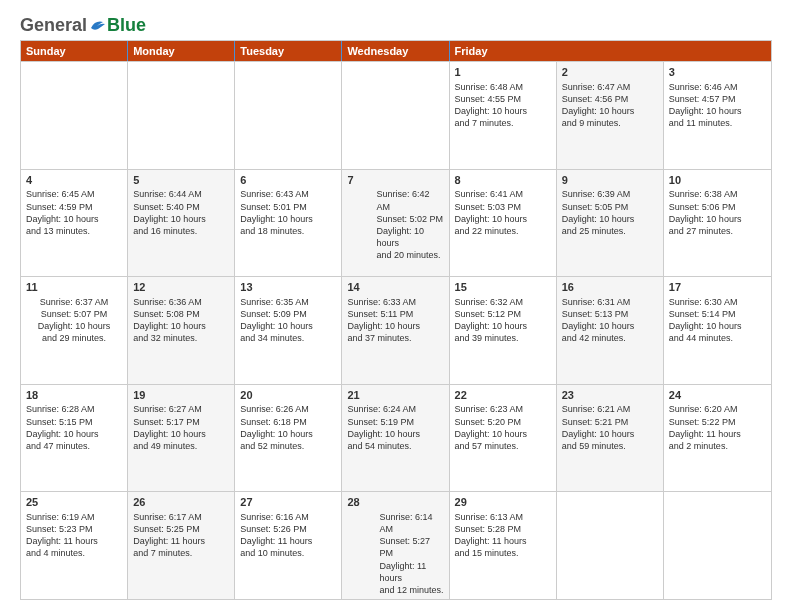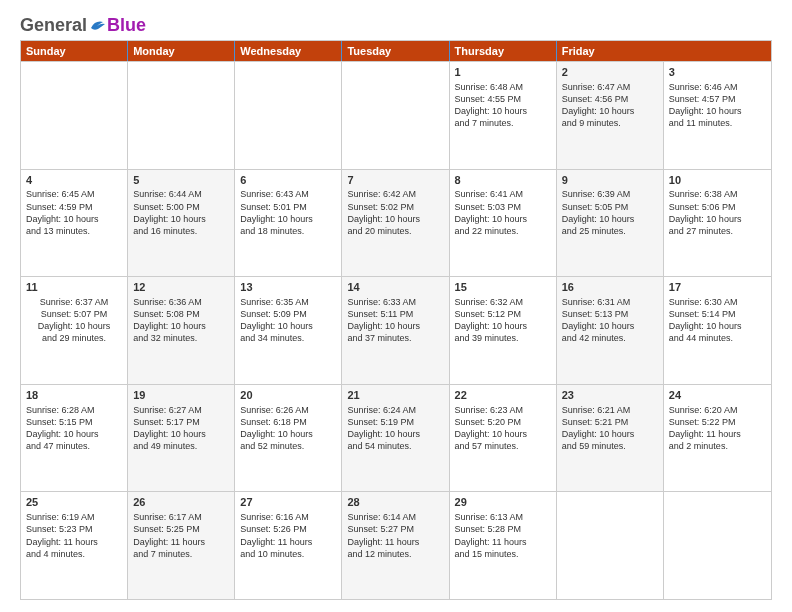--- a/index.html
+++ b/index.html
@@ -30,21 +30,21 @@
     }
     .logo-text {
       display: flex;
       align-items: center;
       font-size: 18px;
       font-weight: bold;
       color: #333;
       line-height: 1;
     }
     .logo-general { color: #555; }
-    .logo-blue { color: #a21caf; }
+    .logo-blue { color: #15803d; }
     .logo-bird {
       width: 18px;
       height: 14px;
       margin-left: 2px;
     }
     .title-block {
       text-align: right;
     }
     .main-title {
       font-size: 32px;
@@ -127,23 +127,22 @@
     <div class="title-block">
       <div class="main-title"></div>
       <div class="subtitle"></div>
     </div>
   </div>
 
   <div class="calendar">
     <div class="cal-header-row">
     <div class="cal-header-cell">Sunday</div>
         <div class="cal-header-cell">Monday</div>
+        <div class="cal-header-cell">Tuesday</div>
         <div class="cal-header-cell">Wednesday</div>
-        <div class="cal-header-cell">Tuesday</div>
-        <div class="cal-header-cell">Thursday</div>
         <div class="cal-header-cell">Friday</div>
       </div>
     <div class="cal-body">
     <div class="cal-row">
           <div class="cal-cell empty"></div>
           <div class="cal-cell empty"></div>
           <div class="cal-cell empty"></div>
           <div class="cal-cell empty"></div>
           <div class="cal-cell">
             <span class="day-num">1</span>
@@ -171,34 +170,34 @@
           <div class="cal-cell">
             <span class="day-num">4</span>
             <div class="day-info" style="white-space: pre-line;">Sunrise: 6:45 AM
 Sunset: 4:59 PM
 Daylight: 10 hours
 and 13 minutes.</div>
           </div>
           <div class="cal-cell shaded">
             <span class="day-num">5</span>
             <div class="day-info" style="white-space: pre-line;">Sunrise: 6:44 AM
-Sunset: 5:00 PM
+Sunset: 5:40 PM
 Daylight: 10 hours
 and 16 minutes.</div>
           </div>
           <div class="cal-cell">
             <span class="day-num">6</span>
             <div class="day-info" style="white-space: pre-line;">Sunrise: 6:43 AM
 Sunset: 5:01 PM
 Daylight: 10 hours
 and 18 minutes.</div>
           </div>
           <div class="cal-cell shaded">
             <span class="day-num">7</span>
-            <div class="day-info" style="white-space: pre-line;">Sunrise: 6:42 AM
+            <div class="day-info" style="white-space: pre-line; margin-left: 29px;">Sunrise: 6:42 AM
 Sunset: 5:02 PM
 Daylight: 10 hours
 and 20 minutes.</div>
           </div>
           <div class="cal-cell">
             <span class="day-num">8</span>
             <div class="day-info" style="white-space: pre-line;">Sunrise: 6:41 AM
 Sunset: 5:03 PM
 Daylight: 10 hours
 and 22 minutes.</div>
@@ -337,21 +336,21 @@
           </div>
           <div class="cal-cell">
             <span class="day-num">27</span>
             <div class="day-info" style="white-space: pre-line;">Sunrise: 6:16 AM
 Sunset: 5:26 PM
 Daylight: 11 hours
 and 10 minutes.</div>
           </div>
           <div class="cal-cell shaded">
             <span class="day-num">28</span>
-            <div class="day-info" style="white-space: pre-line;">Sunrise: 6:14 AM
+            <div class="day-info" style="white-space: pre-line; margin-left: 32px;">Sunrise: 6:14 AM
 Sunset: 5:27 PM
 Daylight: 11 hours
 and 12 minutes.</div>
           </div>
           <div class="cal-cell">
             <span class="day-num">29</span>
             <div class="day-info" style="white-space: pre-line;">Sunrise: 6:13 AM
 Sunset: 5:28 PM
 Daylight: 11 hours
 and 15 minutes.</div>

